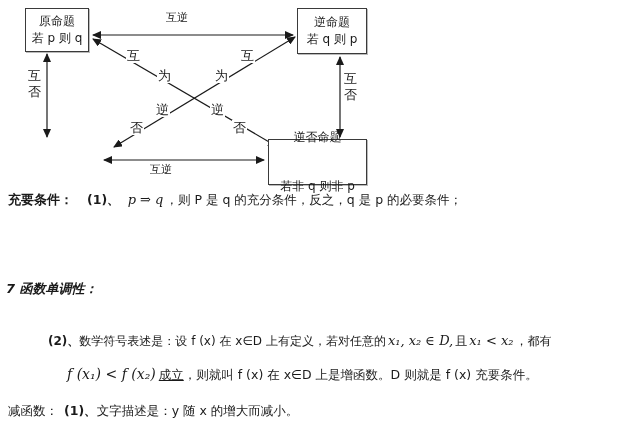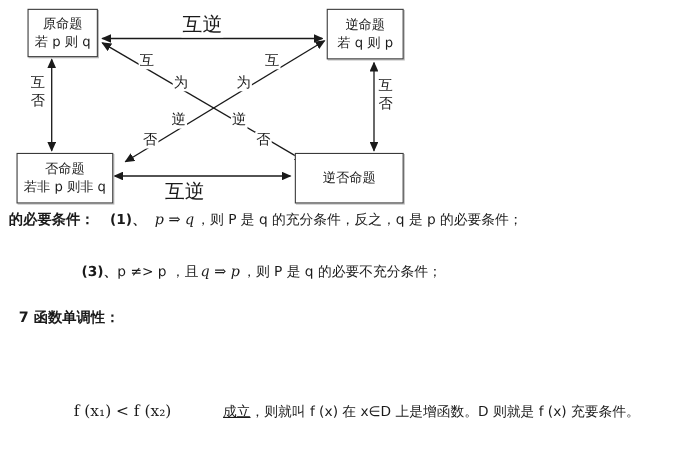--- a/index.html
+++ b/index.html
@@ -4,29 +4,29 @@
 <style>
   html,body{margin:0;padding:0;background:#fff;}
   .page{position:relative;width:624px;height:432px;background:#fff;overflow:hidden;
         font-family:"DejaVu Sans",sans-serif;color:#1a1a1a;}
   .diagram{position:absolute;left:0;top:0;width:380px;height:190px;}
   .arrows{position:absolute;left:0;top:0;}
   .pbox{position:absolute;border:1px solid #3a3a3a;background:#fff;
         box-shadow:1px 1px 0 #bbb;display:flex;flex-direction:column;
         align-items:center;justify-content:center;font-size:12px;line-height:1.45;}
   .pbox .t{white-space:nowrap;}
-  .elabel{position:absolute;font-size:18px;white-space:nowrap;background:#fff;padding:0 1px;}
+  .elabel{position:absolute;font-size:11px;white-space:nowrap;background:#fff;padding:0 1px;}
   .vlabel{position:absolute;display:flex;flex-direction:column;font-size:13px;line-height:1.25;background:#fff;}
   .dchar{position:absolute;font-size:13px;line-height:1;background:#fff;padding:1px;}
   .tline{position:absolute;white-space:nowrap;font-size:12.5px;line-height:1.3;}
   .b{font-weight:bold;}
   .h{font-weight:bold;font-size:13px;}
   .math{font-family:"DejaVu Serif",serif;font-style:italic;font-size:13px;padding:0 2px;text-align:right;}
-  .mathbig{font-family:"DejaVu Serif",serif;font-size:14px;padding:0 3px;text-align:right;}
-  .ul{text-decoration:underline;margin-left:44px;}
+  .mathbig{font-family:"DejaVu Serif",serif;font-style:italic;font-size:14px;padding:0 3px;text-align:right;}
+  .ul{text-decoration:underline;}
   .gap{display:inline-block;width:14px;}
   .gap2{display:inline-block;width:6px;}
 </style>
 </head>
 <body>
 
 <div class="page">
 
   <div class="diagram">
 
@@ -45,26 +45,23 @@
     </svg>
 
     <div class="pbox" style="left:297px;top:8px;width:68px;height:44px;">
       <div class="t">逆命题</div>
       <div class="t">若 q 则 p</div>
     </div>
     <div class="pbox" style="left:25px;top:8px;width:62px;height:42px;">
       <div class="t">原命题</div>
       <div class="t">若 p 则 q</div>
     </div>
-    <div class="pbox" style="left:15px;top:139px;width:86px;height:44px;">
-      <div class="t">否命题</div>
-      <div class="t">若非 p 则非 q</div>
-    </div>
     <div class="pbox" style="left:268px;top:139px;width:97px;height:44px;gap:32px;">
       <div class="t">逆否命题</div>
+      <div class="t">若非 q 则非 p</div>
     </div>
 
     <div class="elabel" style="left:165px;top:10px;">互逆</div>
     <div class="elabel" style="left:149px;top:162px;">互逆</div>
 
     <div class="vlabel" style="left:28px;top:68px;">
       <span>互</span>
       <span>否</span>
     </div>
     <div class="vlabel" style="left:344px;top:71px;">
@@ -76,26 +73,29 @@
     <span class="dchar" style="left:157px;top:68px;">为</span>
     <span class="dchar" style="left:210px;top:102px;">逆</span>
     <span class="dchar" style="left:232px;top:120px;">否</span>
     <span class="dchar" style="left:240px;top:48px;">互</span>
     <span class="dchar" style="left:214px;top:68px;">为</span>
     <span class="dchar" style="left:155px;top:102px;">逆</span>
     <span class="dchar" style="left:129px;top:120px;">否</span>
   </div>
 
   <div class="tline" style="left:8px;top:192px;">
-    <span class="h">的必要条件：</span><span class="gap"></span><span class="b">(1)、</span><span class="gap2"></span><span class="math">p ⇒ q</span><span>，则 P 是 q 的充分条件，反之，q 是 p 的必要条件；</span>
-  </div>
-  <div class="tline" style="left:74px;top:239px;">
-    <span class="b">(3)、</span><span>p ≠&gt; p ，且</span><span class="math">q ⇒ p</span><span>，则 P 是 q 的必要不充分条件；</span>
+    <span class="h">充要条件：</span><span class="gap"></span><span class="b">(1)、</span><span class="gap2"></span><span class="math">p ⇒ q</span><span>，则 P 是 q 的充分条件，反之，q 是 p 的必要条件；</span>
   </div>
 
-  <div class="tline" style="left:17px;top:281px;">
+  <div class="tline" style="left:6px;top:281px;font-style:italic;">
     <span class="h">7 函数单调性：</span>
+  </div>
+  <div class="tline" style="left:48px;top:333px;font-size:12px;">
+    <span class="b">(2)、</span><span>数学符号表述是：设 f (x) 在 x∈D 上有定义，若对任意的</span><span class="math">x₁, x₂ ∈ D,</span><span>且</span><span class="math">x₁ &lt; x₂</span><span>，都有</span>
   </div>
   <div class="tline" style="left:64px;top:365px;">
     <span class="mathbig">f (x₁) &lt; f (x₂)</span><span class="ul">成立</span><span>，则就叫 f (x) 在 x∈D 上是增函数。D 则就是 f (x) 充要条件。</span>
+  </div>
+  <div class="tline" style="left:8px;top:403px;">
+    <span>减函数：</span><span class="gap2"></span><span class="b">(1)、</span><span>文字描述是：y 随 x 的增大而减小。</span>
   </div>
 
 </div>
 
 </body></html>

